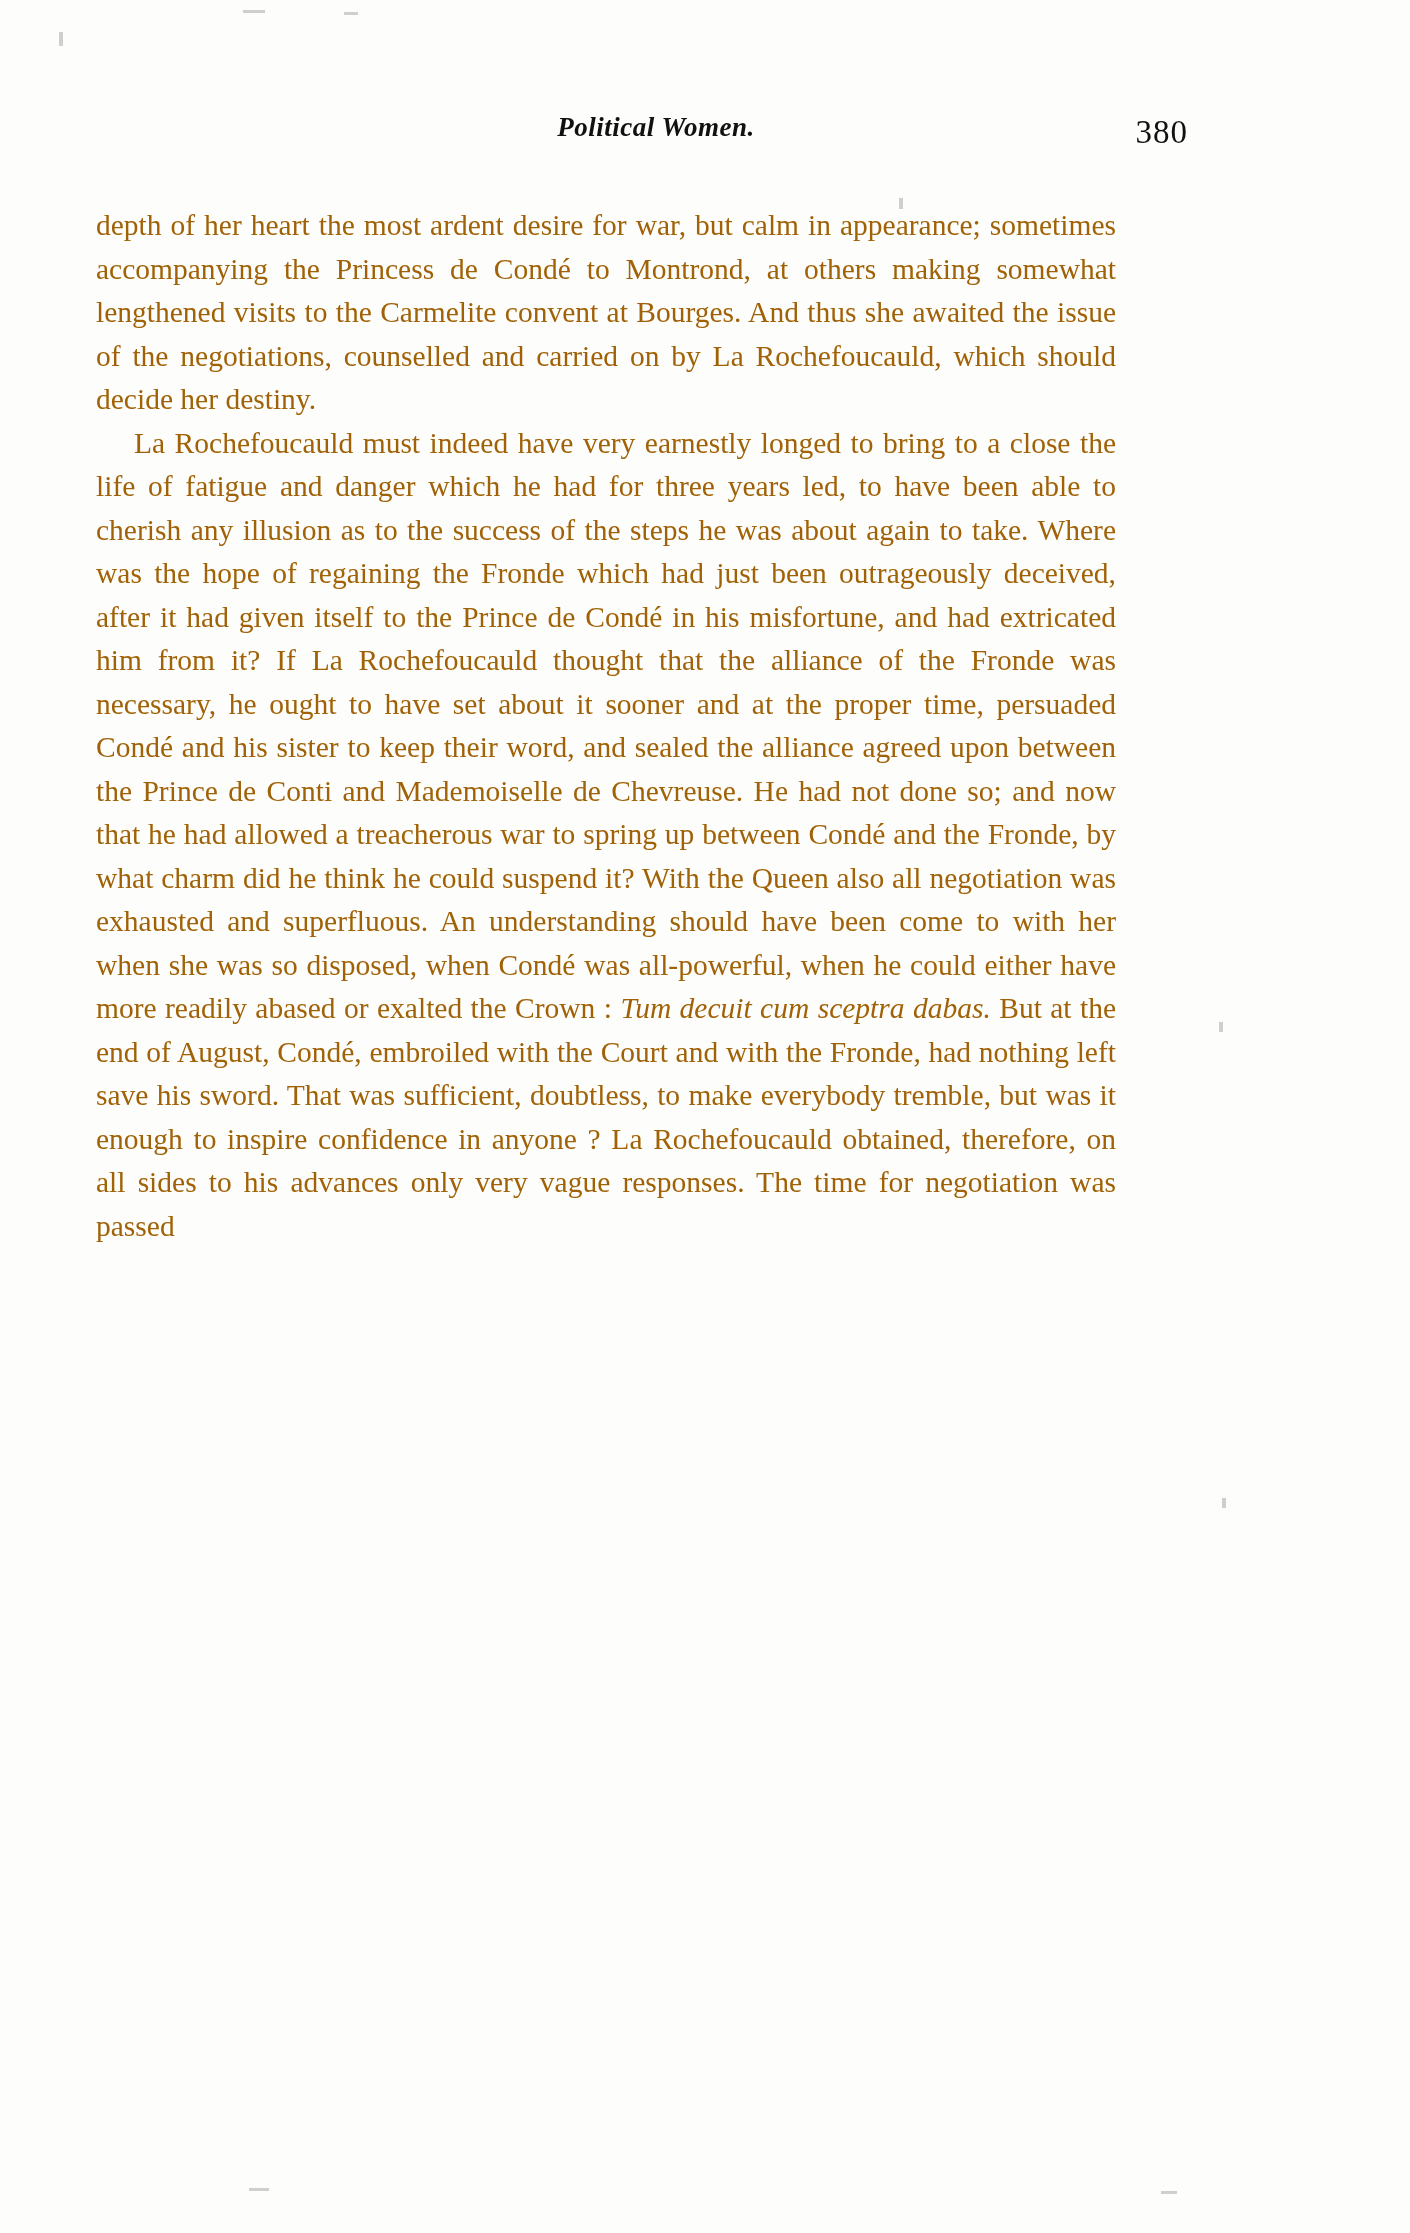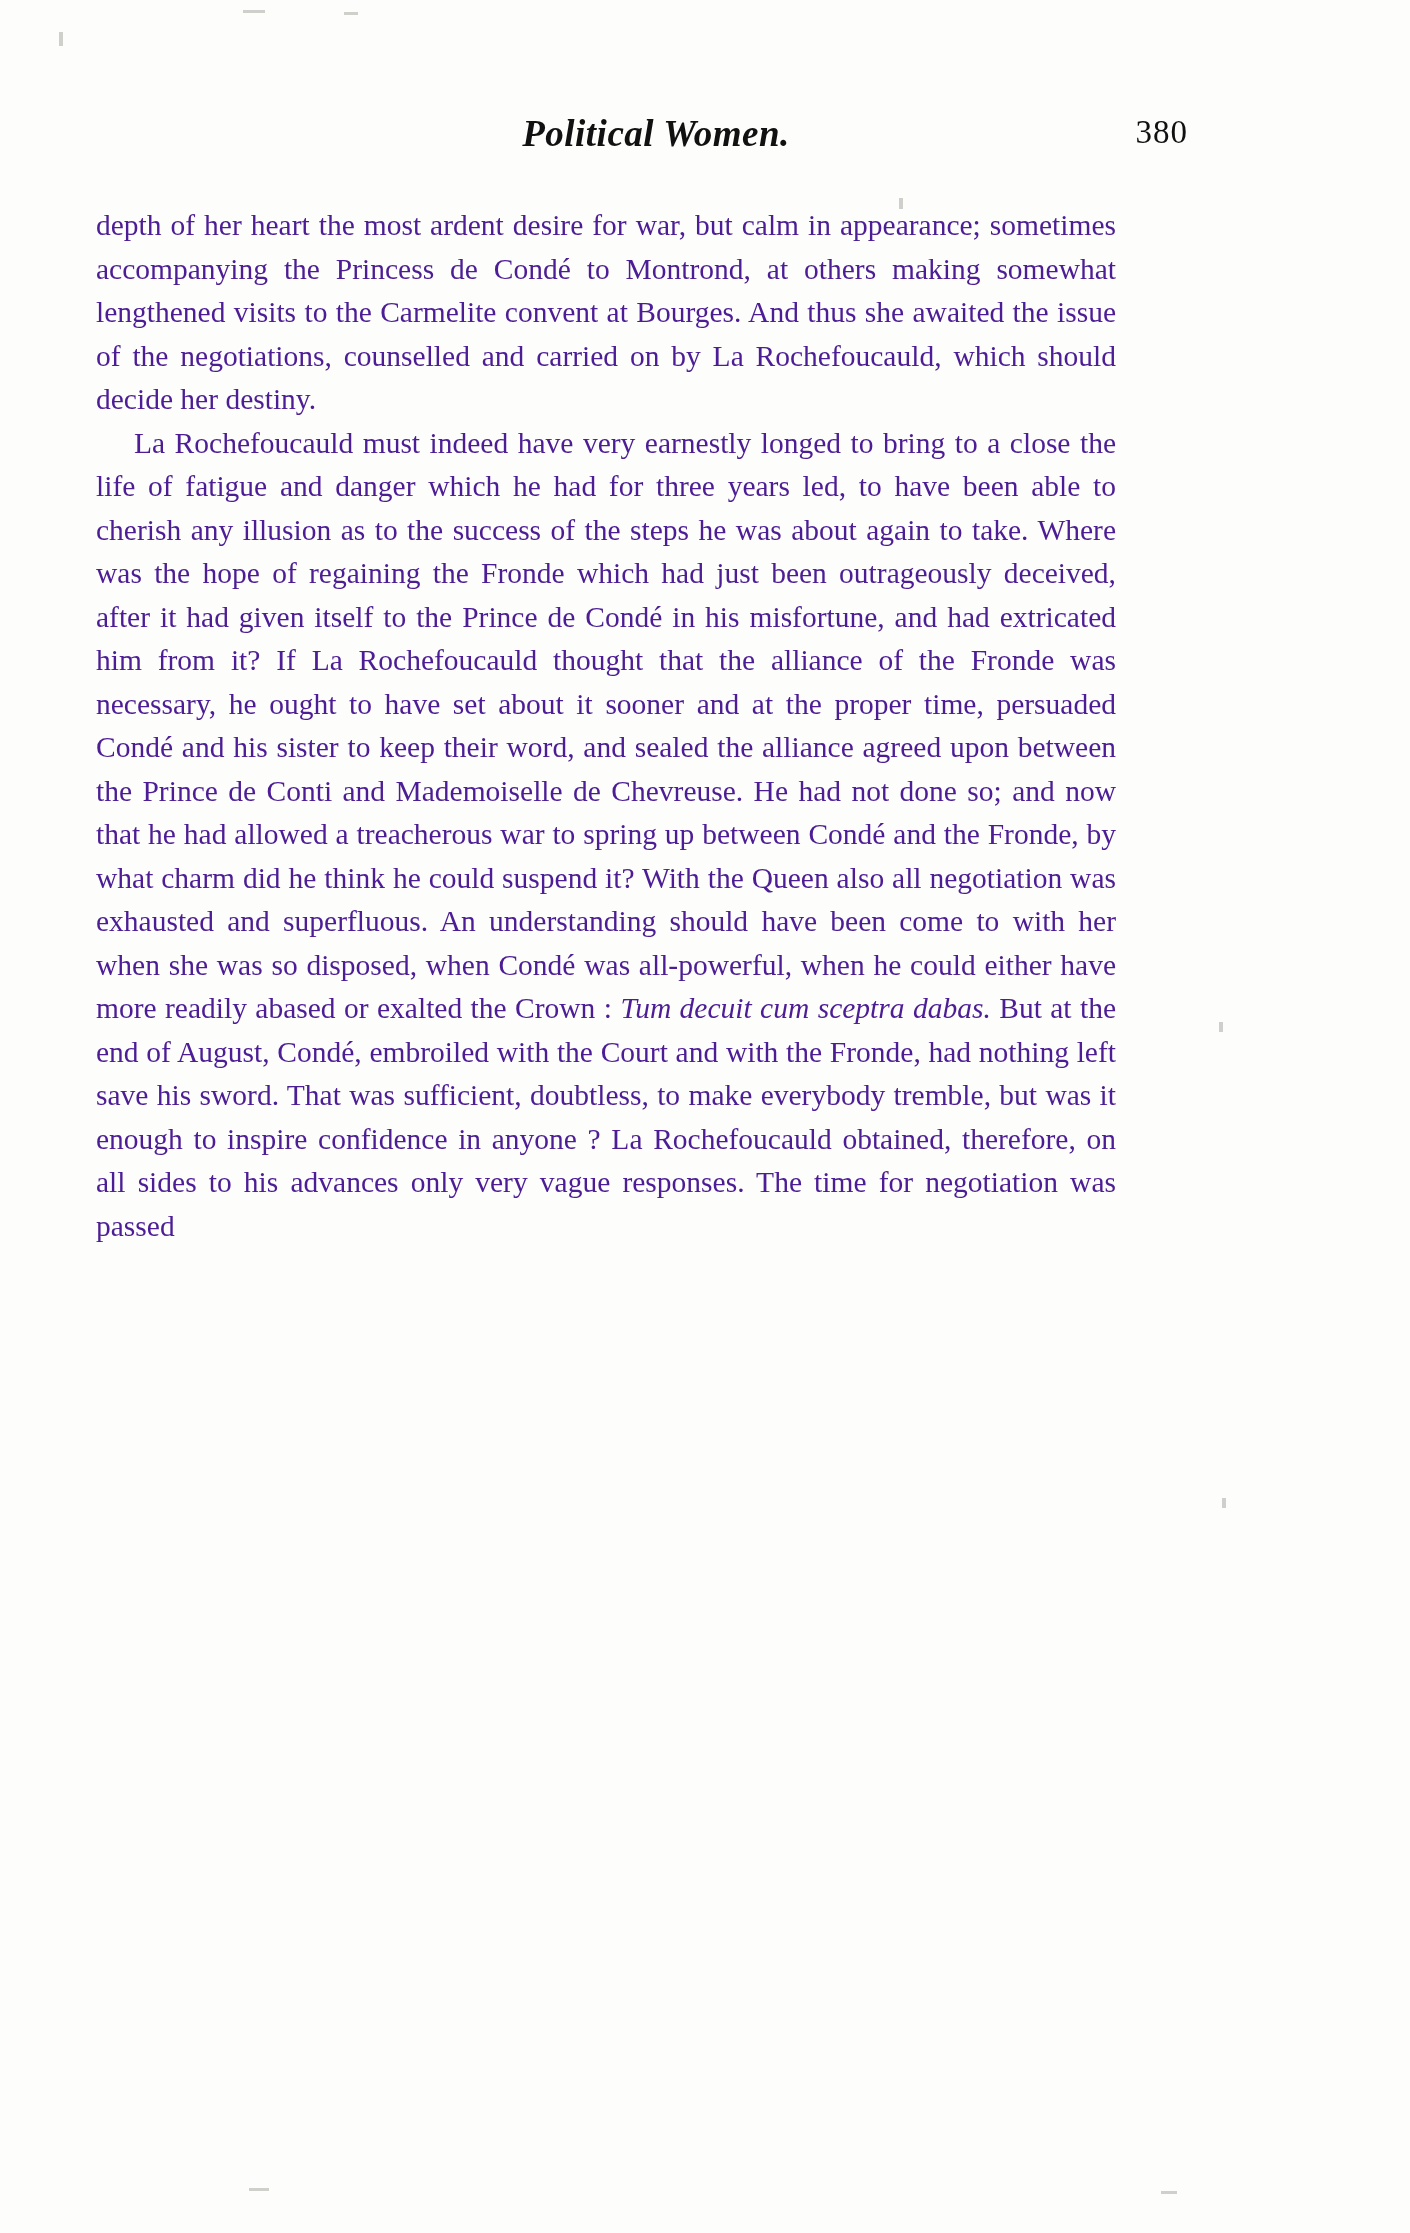--- a/index.html
+++ b/index.html
@@ -26,41 +26,41 @@
     height: 86px;
   }
   .header-title {
     position: absolute;
     left: 50%;
     transform: translateX(-50%);
     top: 16px;
     font-family: "Liberation Serif", serif;
     font-style: italic;
     font-weight: 700;
-    font-size: 37px;
+    font-size: 27px;
     color: #111111;
     letter-spacing: 0.5px;
     white-space: nowrap;
   }
   .header-folio {
     position: absolute;
     right: 28px;
     top: 18px;
     font-family: "Liberation Serif", serif;
     font-size: 33px;
     color: #111111;
     letter-spacing: 1px;
   }
   .body-text {
     margin-top: 22px;
     width: 1020px;
     font-family: "Liberation Serif", serif;
     font-size: 29.5px;
     line-height: 43.5px;
-    color: #4c1d95;
+    color: #a16207;
     text-align: justify;
     text-justify: inter-word;
     -webkit-hyphens: none;
     hyphens: none;
   }
   .body-text p {
     margin: 0;
   }
   .body-text p.indent {
     text-indent: 38px;

